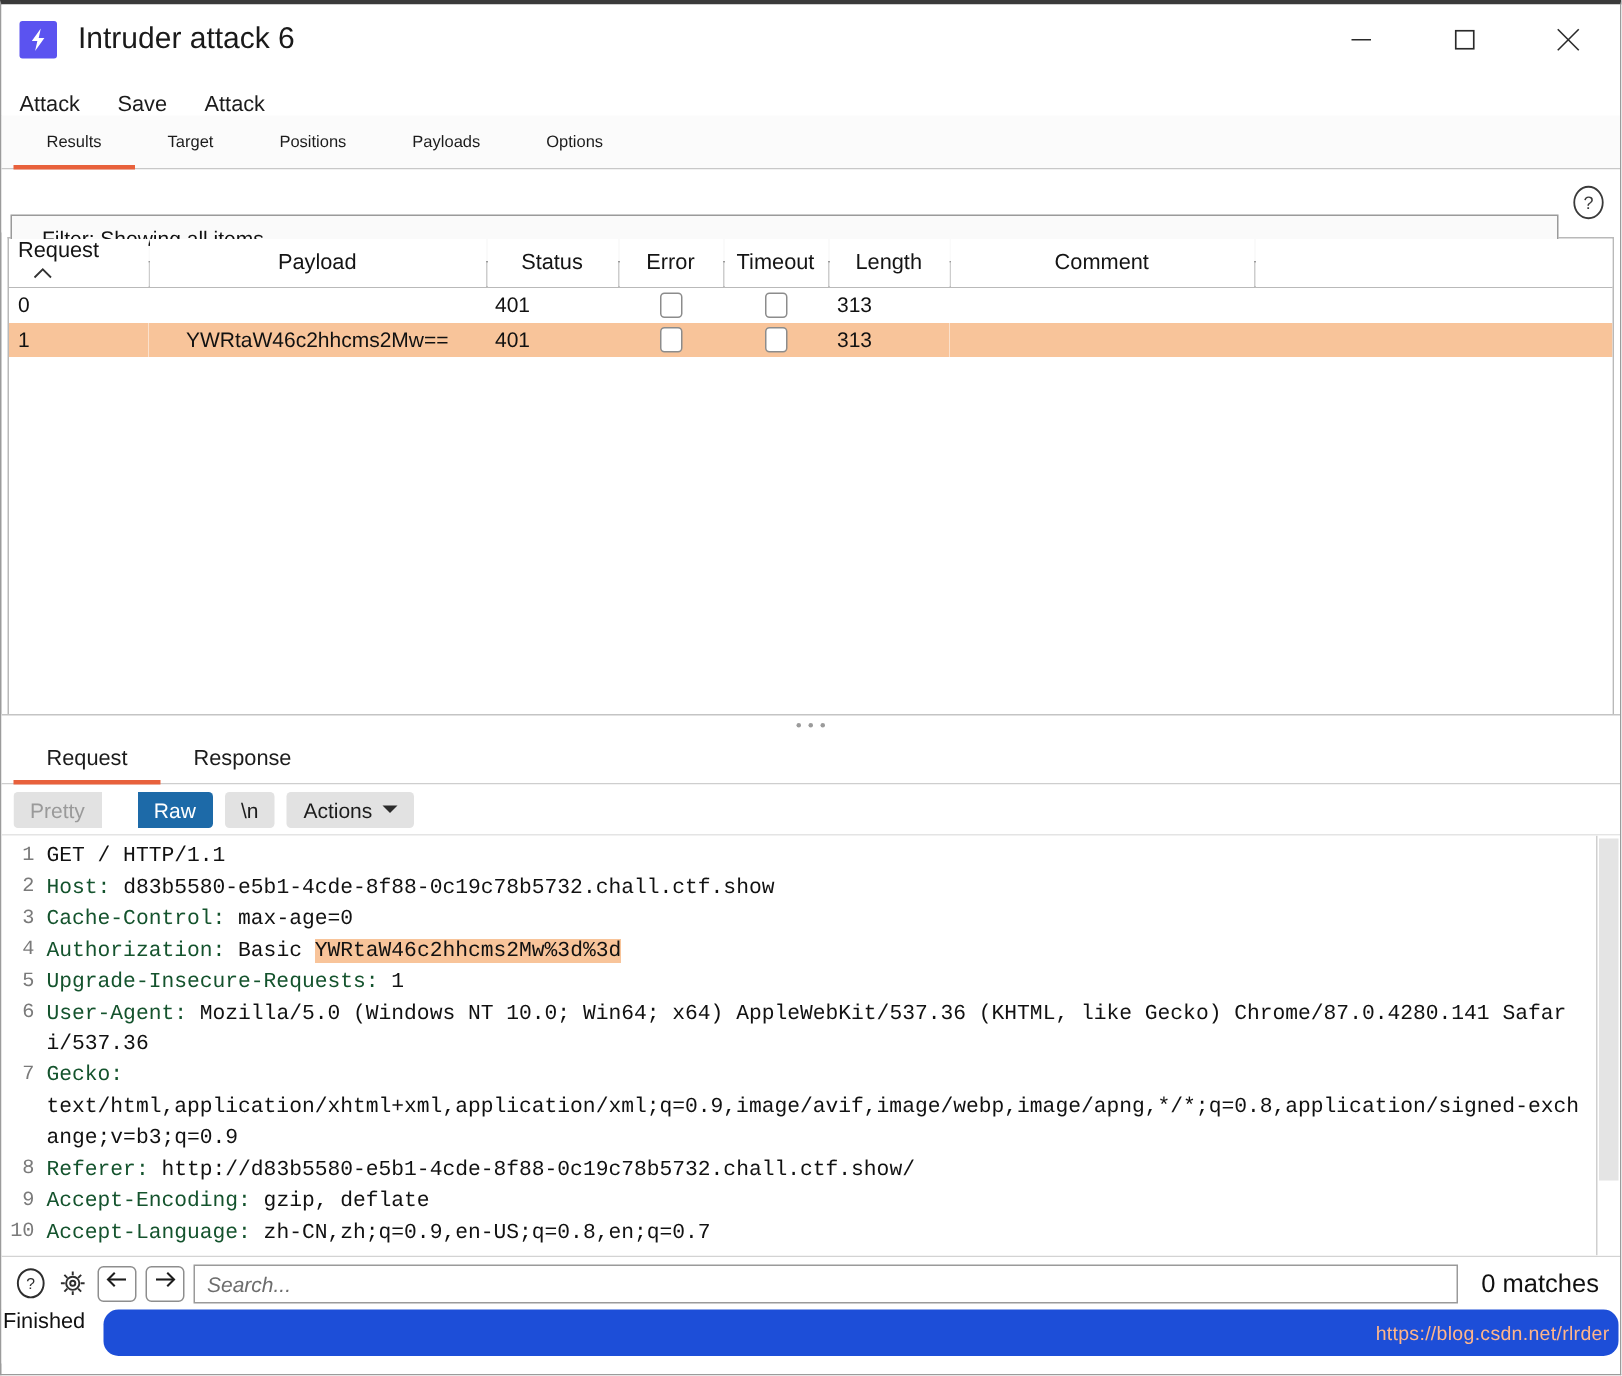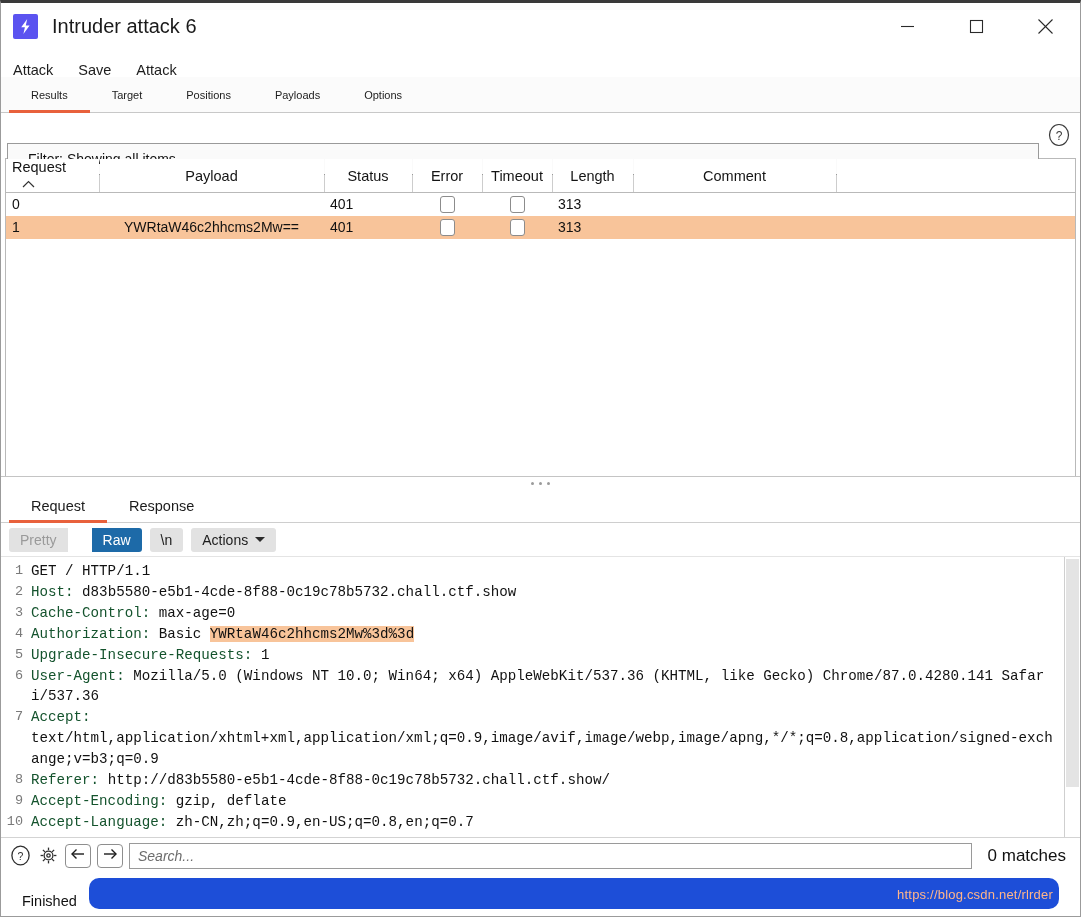--- a/index.html
+++ b/index.html
@@ -359,22 +359,22 @@
     font-size: 17px;
     color: #111;
     white-space: nowrap;
     padding: 0 6px 0 10px;
   }
 
   
   .statusbar {
     height: 36px;
     display: flex;
-    align-items: flex-end;
-    padding: 0 21px;
+    align-items: flex-start;
+    padding: 0 1px;
     gap: 12px;
     background: #ffffff;
     position: relative;
   }
   .status-text {
     font-size: 14.5px;
     color: #111;
     white-space: nowrap;
   }
   .progress {
@@ -562,21 +562,21 @@
       <div class="ln">
         <span class="num">5</span>
         <span class="txt"><span class="hdr">Upgrade-Insecure-Requests:</span><span> 1</span></span>
       </div>
       <div class="ln">
         <span class="num">6</span>
         <span class="txt"><span class="hdr">User-Agent:</span><span> Mozilla/5.0 (Windows NT 10.0; Win64; x64) AppleWebKit/537.36 (KHTML, like Gecko) Chrome/87.0.4280.141 Safari/537.36</span></span>
       </div>
       <div class="ln">
         <span class="num">7</span>
-        <span class="txt"><span class="hdr">Accept:</span><span>
+        <span class="txt"><span class="hdr">Gecko:</span><span>
 text/html,application/xhtml+xml,application/xml;q=0.9,image/avif,image/webp,image/apng,*/*;q=0.8,application/signed-exchange;v=b3;q=0.9</span></span>
       </div>
       <div class="ln">
         <span class="num">8</span>
         <span class="txt"><span class="hdr">Referer:</span><span> http://d83b5580-e5b1-4cde-8f88-0c19c78b5732.chall.ctf.show/</span></span>
       </div>
       <div class="ln">
         <span class="num">9</span>
         <span class="txt"><span class="hdr">Accept-Encoding:</span><span> gzip, deflate</span></span>
       </div>

